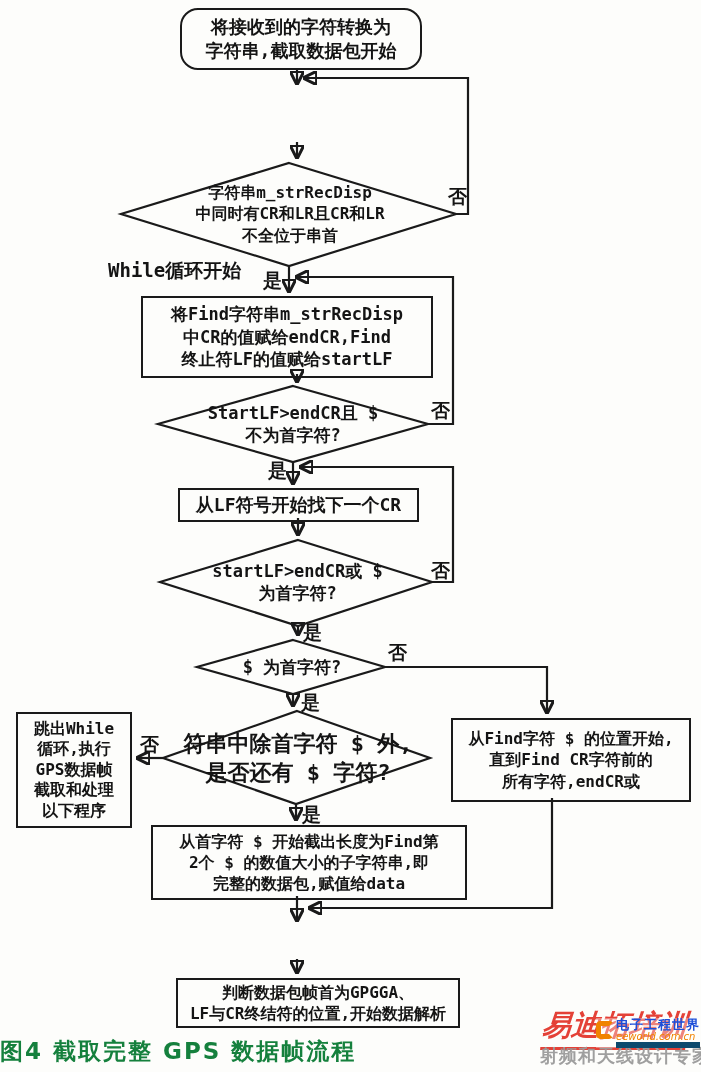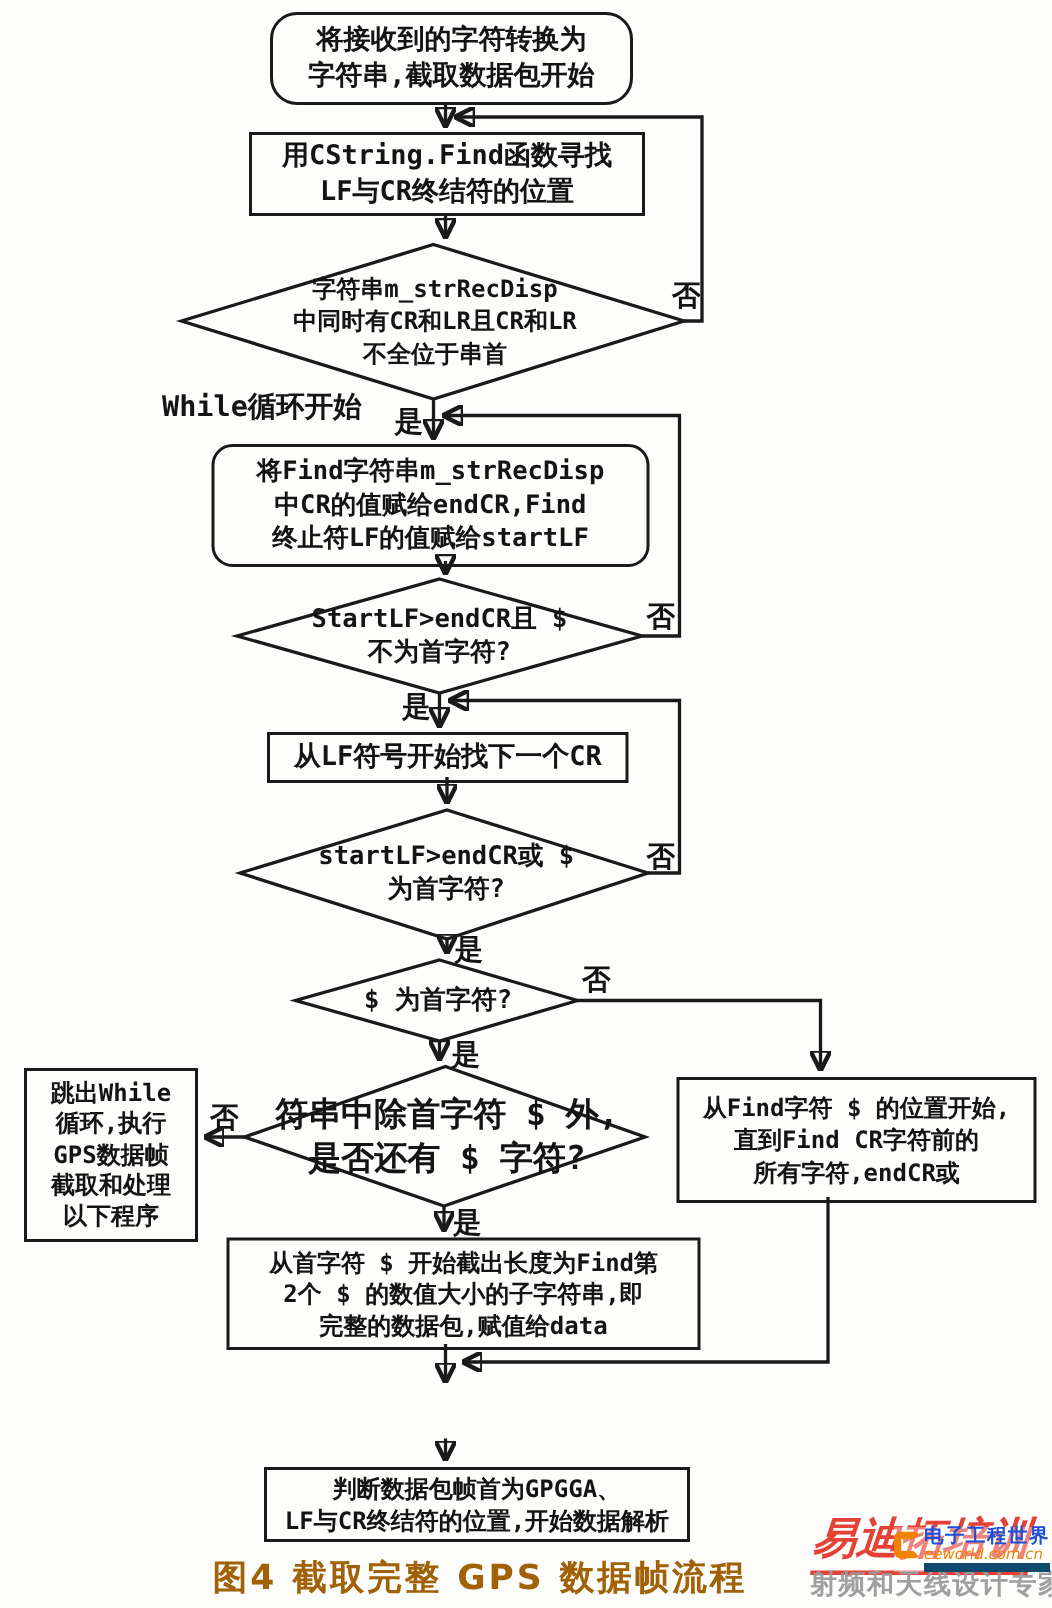--- a/index.html
+++ b/index.html
@@ -30,23 +30,22 @@
     font-size:19px;font-weight:700;color:#141414;
     font-family:"DejaVu Sans Mono","DejaVu Sans",monospace;
     white-space:nowrap;
   }
   svg.wires{position:absolute;left:0;top:0;z-index:0;}
   svg.wires path, svg.wires polygon{
     fill:none;stroke:#1a1a1a;stroke-width:2.2px;
   }
   .caption{
     position:absolute;left:0;top:1036px;width:640px;
-    text-align:center;
     font-size:23px;font-weight:700;letter-spacing:2px;
-    color:#a16207;
+    color:#15803d;
   }
   .watermark{position:absolute;left:540px;top:1000px;width:161px;height:72px;z-index:5;}
   .wm-brand{
     position:absolute;left:2px;top:6px;
     font-size:29px;font-weight:900;font-style:italic;
     color:#e23227;letter-spacing:0px;
     transform:skewX(-5deg);
     border-bottom:3px solid #e23227;
     padding-bottom:1px;opacity:.92;
     white-space:nowrap;
@@ -105,28 +104,26 @@
     <path d="M432,582 L453,582 L453,467 L301,467" marker-end="url(#arr)"></path>
 
     <path d="M385,667 L547,667 L547,712" marker-end="url(#arr)"></path>
     <path d="M163,758 L138,758" marker-end="url(#arr)"></path>
     <path d="M552,798 L552,908 L310,908" marker-end="url(#arr)"></path>
   </svg>
 
   <div class="node round" style="left:180px;top:8px;width:238px;height:58px;font-size:18px;">将接收到的字符转换为
 字符串,截取数据包开始</div>
 
-  <div class="node rect" style="left:166px;top:88px;width:260px;height:52px;font-size:18px;">用CString.Find函数寻找
-LF与CR终结符的位置</div>
 
   <div class="node dtext" style="left:130px;top:174px;width:320px;height:80px;font-size:16px;">字符串m_strRecDisp
 中同时有CR和LR且CR和LR
 不全位于串首</div>
 
-  <div class="node rect" style="left:141px;top:296px;width:288px;height:78px;font-size:17px;border-radius:14px;">将Find字符串m_strRecDisp
+  <div class="node rect" style="left:141px;top:296px;width:288px;height:78px;font-size:17px;">将Find字符串m_strRecDisp
 中CR的值赋给endCR,Find
 终止符LF的值赋给startLF</div>
 
   <div class="node rect" style="left:178px;top:488px;width:237px;height:30px;font-size:18px;">从LF符号开始找下一个CR</div>
 
   <div class="node dtext" style="left:168px;top:396px;width:250px;height:56px;font-size:17px;">StartLF&gt;endCR且 $
 不为首字符?</div>
 
   <div class="node dtext" style="left:170px;top:552px;width:255px;height:60px;font-size:17px;">startLF&gt;endCR或 $
 为首字符?</div>

